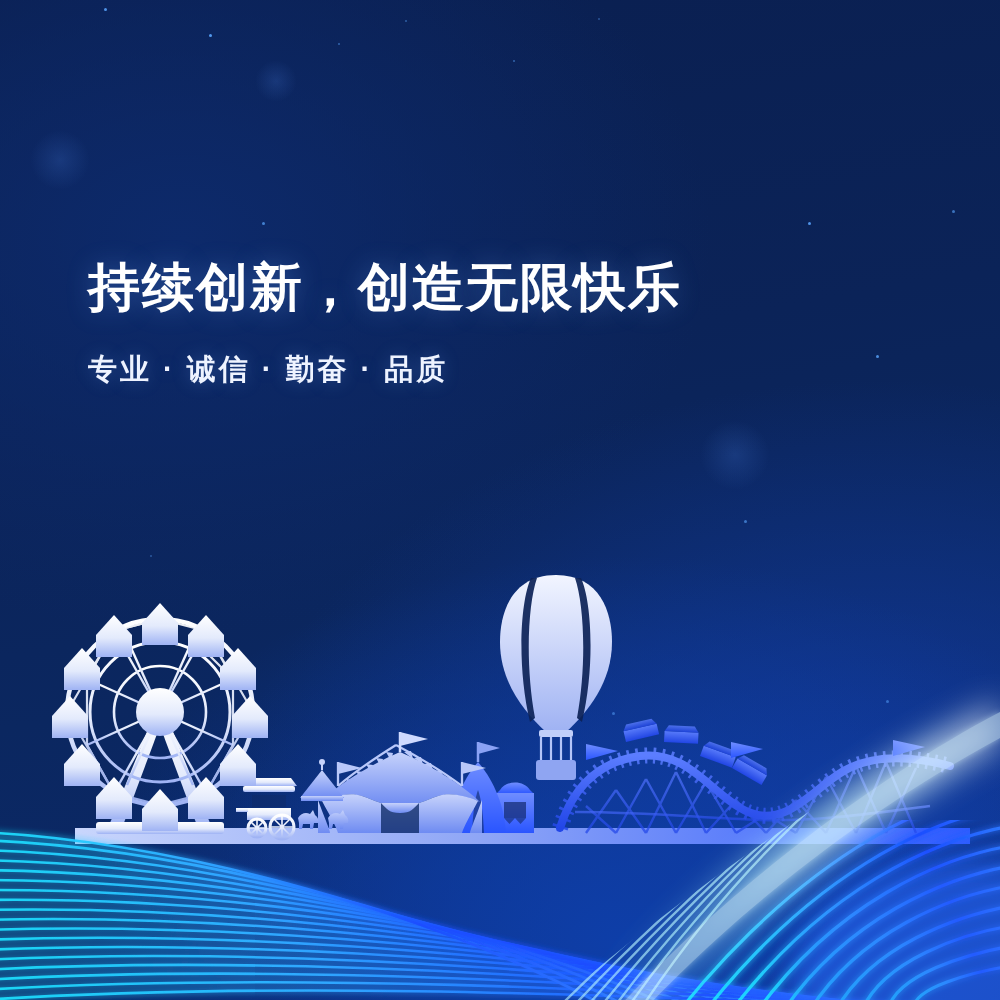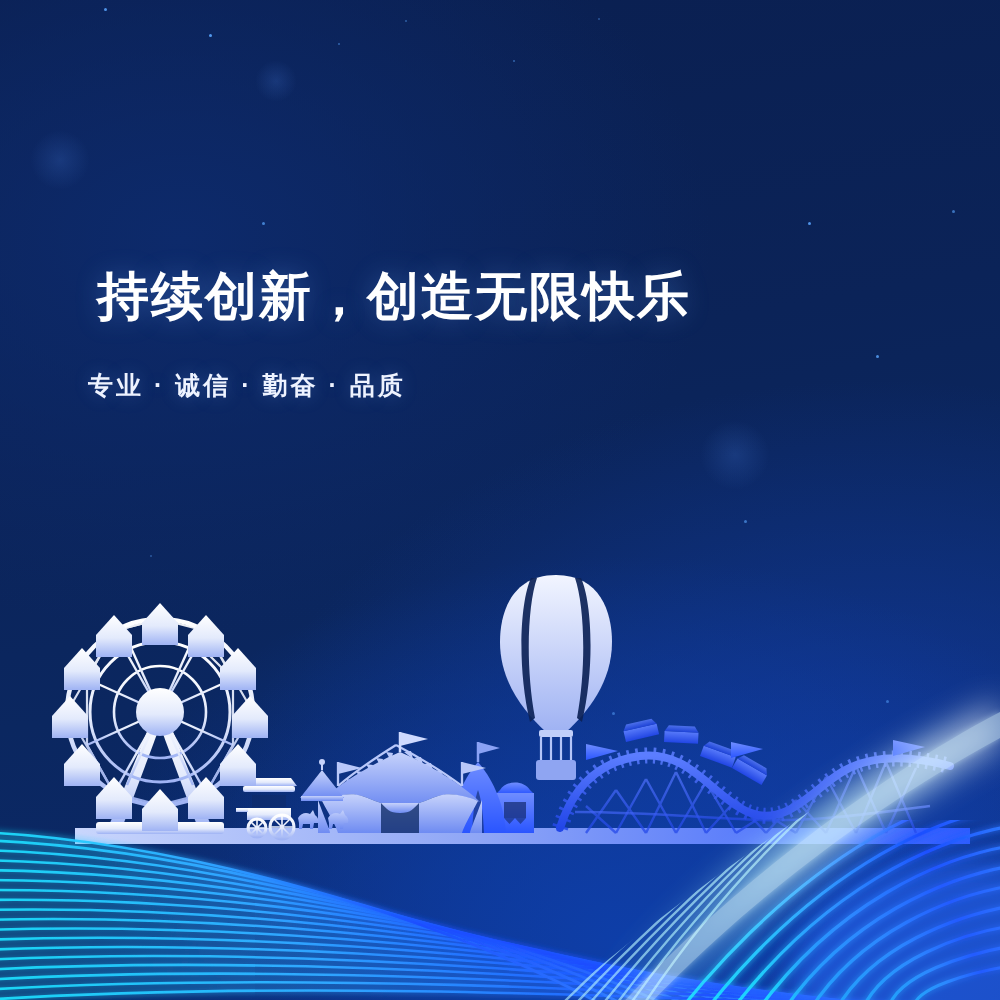--- a/index.html
+++ b/index.html
@@ -12,25 +12,25 @@
       radial-gradient(760px 560px at 18% 24%, #0d2a6b 0%, rgba(13,42,107,0) 70%),
       linear-gradient(170deg,#0a1f50 0%,#0b2358 38%,#0b2760 62%,#0a2a6e 100%);
   }
   .layer{position:absolute;left:0;top:0;width:1000px;height:1000px;}
   .nofill{pointer-events:none;}
 
   
   #text-block{position:absolute;left:88px;top:258px;width:760px;}
   #headline{
     color:#ffffff;font-size:52px;font-weight:700;line-height:1.12;
-    letter-spacing:2px;margin:9px;white-space:nowrap;
+    letter-spacing:2px;margin:0;white-space:nowrap;
     text-shadow:0 0 26px rgba(110,170,255,.32);
   }
   #subtitle{
-    color:#eef3ff;font-size:25px;font-weight:700;line-height:1.2;
+    color:#eef3ff;font-size:29px;font-weight:700;line-height:1.2;
     letter-spacing:3px;margin:0;padding-top:36px;white-space:nowrap;
     text-shadow:0 0 18px rgba(110,170,255,.28);
   }
 
   
   .star{position:absolute;background:#5aa6ff;border-radius:50%;}
   .glow-blob{position:absolute;border-radius:50%;
     background:radial-gradient(circle,rgba(90,150,255,.16) 0%,rgba(90,150,255,0) 70%);}
 </style>
 </head>

